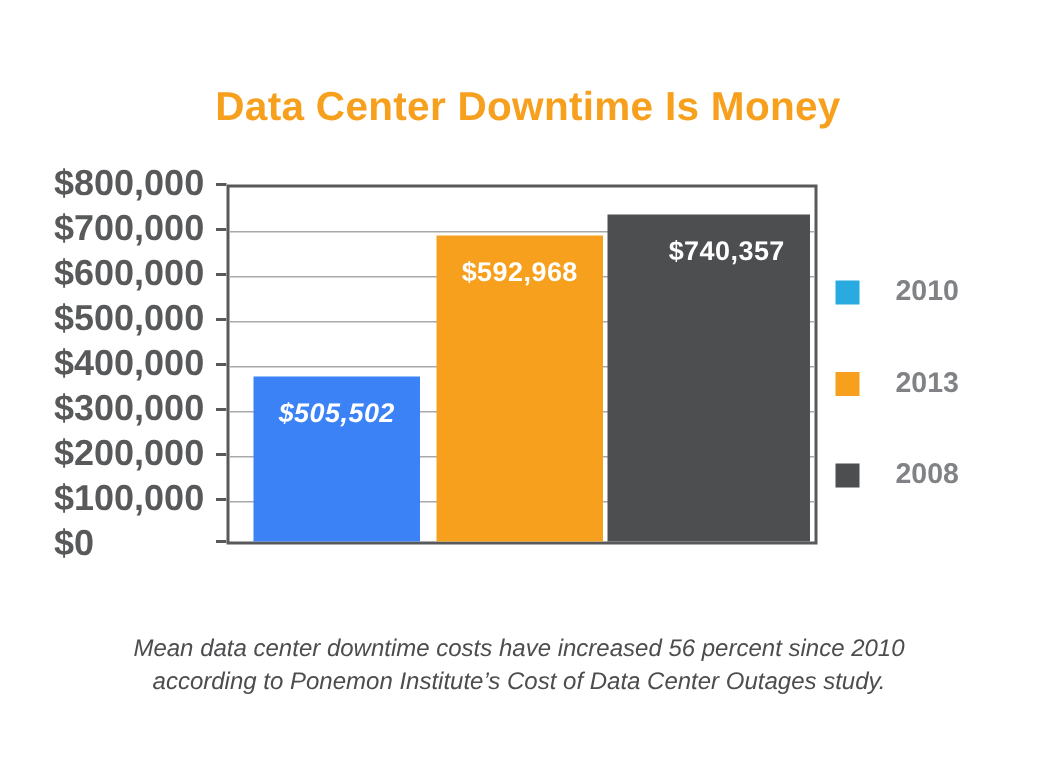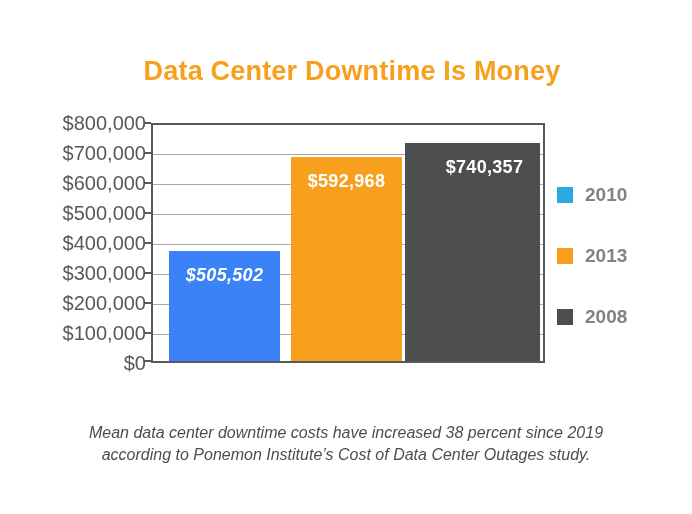--- a/index.html
+++ b/index.html
@@ -34,35 +34,35 @@
   .bar-label{
     display:block;padding-top:14px;
     color:#ffffff;font-size:18px;font-weight:700;letter-spacing:.3px;
   }
   
   .ytick-mark{
     position:absolute;width:7px;height:2px;background:#58595B;left:144px;
   }
   .ylabel{
     position:absolute;right:546px;width:110px;
-    text-align:right;
-    font-size:20px;font-weight:400;color:#58595B;
+    text-align:left;
+    font-size:24px;font-weight:700;color:#58595B;
     line-height:18px;
   }
   .xlabel{
     position:absolute;left:151px;top:374px;width:394px;
     text-align:center;
     font-size:18px;font-weight:700;color:#565759;
   }
   
   .legend{
     position:absolute;left:557px;top:184px;
     display:flex;flex-direction:column;gap:39px;
   }
-  .legend-item{display:flex;align-items:center;gap:12px;}
+  .legend-item{display:flex;align-items:center;gap:24px;}
   .legend-swatch{width:16px;height:16px;flex:none;}
   .legend-label{font-size:19px;font-weight:700;color:#808285;}
   
   .caption{
     position:absolute;left:0;top:422px;width:100%;
     text-align:center;font-style:italic;
     font-size:16px;line-height:22px;color:#4C4D4F;
   }
 </style>
 </head>
@@ -122,17 +122,17 @@
       <span class="legend-swatch" style="background: rgb(247, 160, 30);"></span>
       <span class="legend-label">2013</span>
     </div>
     <div class="legend-item">
       <span class="legend-swatch" style="background: rgb(77, 78, 80);"></span>
       <span class="legend-label">2008</span>
     </div>
   </div>
 
   <div class="caption">
-    <div>Mean data center downtime costs have increased 38 percent since 2019</div>
+    <div>Mean data center downtime costs have increased 56 percent since 2010</div>
     <div>according to Ponemon Institute’s Cost of Data Center Outages study.</div>
   </div>
 
 </div>
 
 </body></html>

